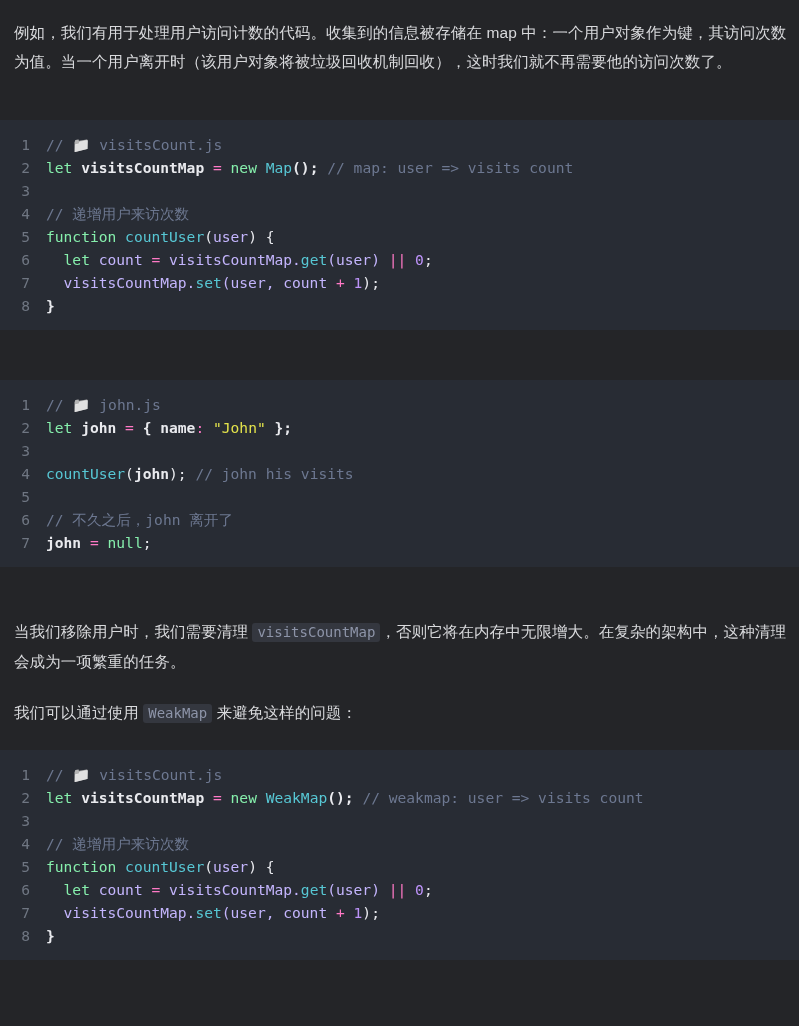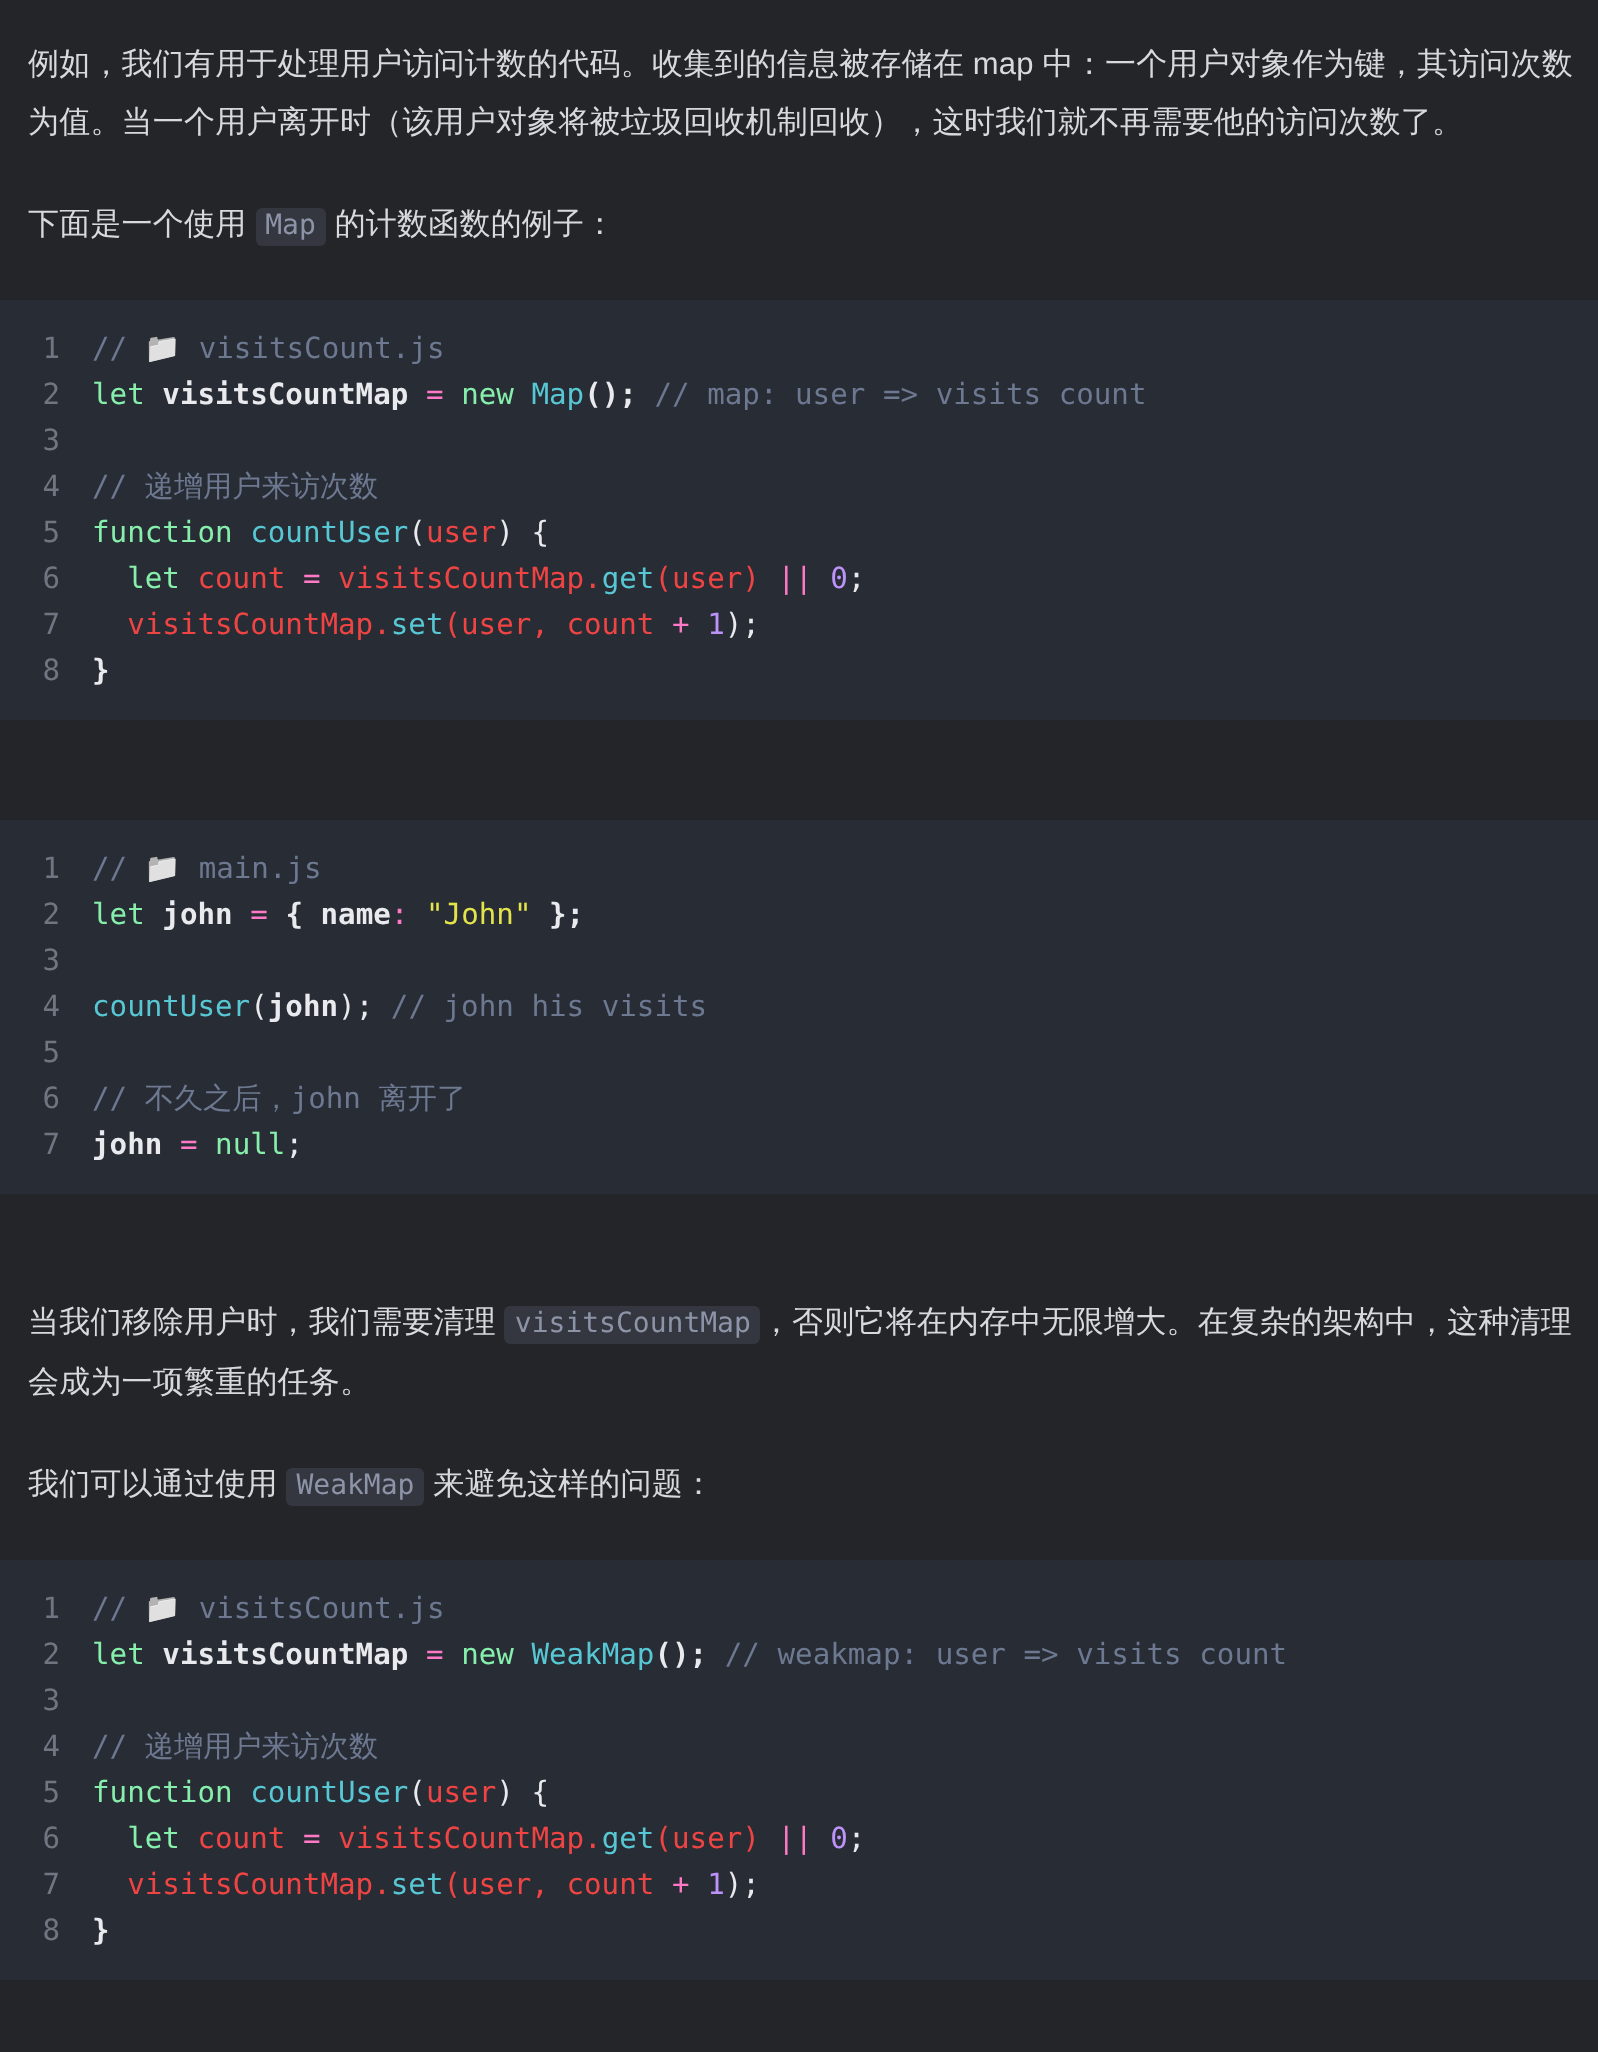--- a/index.html
+++ b/index.html
@@ -83,56 +83,55 @@
 
   
   .t-com   { color: #6d7891; }
   .t-key   { color: #86efac; }
   .t-fn    { color: #57c7d4; text-align: center; }
   .t-cls   { color: #57c7d4; }
   .t-num   { color: #bd93f9; }
   .t-str   { color: #e3e34b; }
   .t-op    { color: #ff79c6; }
   .t-pl    { color: #e9eaee; font-weight: 700; }
-  .t-var   { color: #ef4444; }
+  .t-var   { color: #c4b5fd; }
   .t-punc  { color: #e9eaee; }
   .t-emoji { filter: grayscale(1); }
 </style>
 </head>
 <body>
 
 <div class="page">
 
   <div class="gap-sm"></div>
   <p class="para">例如，我们有用于处理用户访问计数的代码。收集到的信息被存储在 map 中：一个用户对象作为键，其访问次数为值。当一个用户离开时（该用户对象将被垃圾回收机制回收），这时我们就不再需要他的访问次数了。</p>
 
   <div class="gap-md"></div>
 
-  <p class="para"><span>下面是一个使用 </span><code class="ic">Map</code><span> 的计数函数的例子：</span></p>
 
   <div class="gap-md"></div>
 
   <div class="codeblock">
       <div class="cline"><span class="lnum">1</span><span class="ccontent"><span class="t-com">// </span><span class="t-emoji">📁</span><span class="t-com"> visitsCount.js</span></span></div>
       <div class="cline"><span class="lnum">2</span><span class="ccontent"><span class="t-key">let</span><span class="t-punc"> </span><span class="t-pl">visitsCountMap</span><span class="t-punc"> </span><span class="t-op">=</span><span class="t-punc"> </span><span class="t-key">new</span><span class="t-punc"> </span><span class="t-cls">Map</span><span class="t-pl">();</span><span class="t-punc"> </span><span class="t-com">// map: user =&gt; visits count</span></span></div>
       <div class="cline"><span class="lnum">3</span><span class="ccontent"></span></div>
       <div class="cline"><span class="lnum">4</span><span class="ccontent"><span class="t-com">// 递增用户来访次数</span></span></div>
       <div class="cline"><span class="lnum">5</span><span class="ccontent"><span class="t-key">function</span><span class="t-punc"> </span><span class="t-fn">countUser</span><span class="t-punc">(</span><span class="t-var">user</span><span class="t-punc">) {</span></span></div>
       <div class="cline"><span class="lnum">6</span><span class="ccontent"><span class="t-punc">  </span><span class="t-key">let</span><span class="t-punc"> </span><span class="t-var">count</span><span class="t-punc"> </span><span class="t-op">=</span><span class="t-var"> visitsCountMap.</span><span class="t-fn">get</span><span class="t-var">(user) </span><span class="t-op">||</span><span class="t-punc"> </span><span class="t-num">0</span><span class="t-punc">;</span></span></div>
       <div class="cline"><span class="lnum">7</span><span class="ccontent"><span class="t-var">  visitsCountMap.</span><span class="t-fn">set</span><span class="t-var">(user, count </span><span class="t-op">+</span><span class="t-punc"> </span><span class="t-num">1</span><span class="t-punc">);</span></span></div>
       <div class="cline"><span class="lnum">8</span><span class="ccontent"><span class="t-pl">}</span></span></div>
     </div>
 
   <div class="gap-lg"></div>
 
 
   <div class="gap-md"></div>
 
   <div class="codeblock">
-      <div class="cline"><span class="lnum">1</span><span class="ccontent"><span class="t-com">// </span><span class="t-emoji">📁</span><span class="t-com"> main.js</span></span></div>
+      <div class="cline"><span class="lnum">1</span><span class="ccontent"><span class="t-com">// </span><span class="t-emoji">📁</span><span class="t-com"> john.js</span></span></div>
       <div class="cline"><span class="lnum">2</span><span class="ccontent"><span class="t-key">let</span><span class="t-punc"> </span><span class="t-pl">john</span><span class="t-punc"> </span><span class="t-op">=</span><span class="t-pl"> { </span><span class="t-pl">name</span><span class="t-op">:</span><span class="t-punc"> </span><span class="t-str">"John"</span><span class="t-pl"> };</span></span></div>
       <div class="cline"><span class="lnum">3</span><span class="ccontent"></span></div>
       <div class="cline"><span class="lnum">4</span><span class="ccontent"><span class="t-fn">countUser</span><span class="t-punc">(</span><span class="t-pl">john</span><span class="t-punc">);</span><span class="t-punc"> </span><span class="t-com">// john his visits</span></span></div>
       <div class="cline"><span class="lnum">5</span><span class="ccontent"></span></div>
       <div class="cline"><span class="lnum">6</span><span class="ccontent"><span class="t-com">// 不久之后，john 离开了</span></span></div>
       <div class="cline"><span class="lnum">7</span><span class="ccontent"><span class="t-pl">john</span><span class="t-punc"> </span><span class="t-op">=</span><span class="t-punc"> </span><span class="t-key">null</span><span class="t-punc">;</span></span></div>
     </div>
 
   <div class="gap-lg"></div>
 

